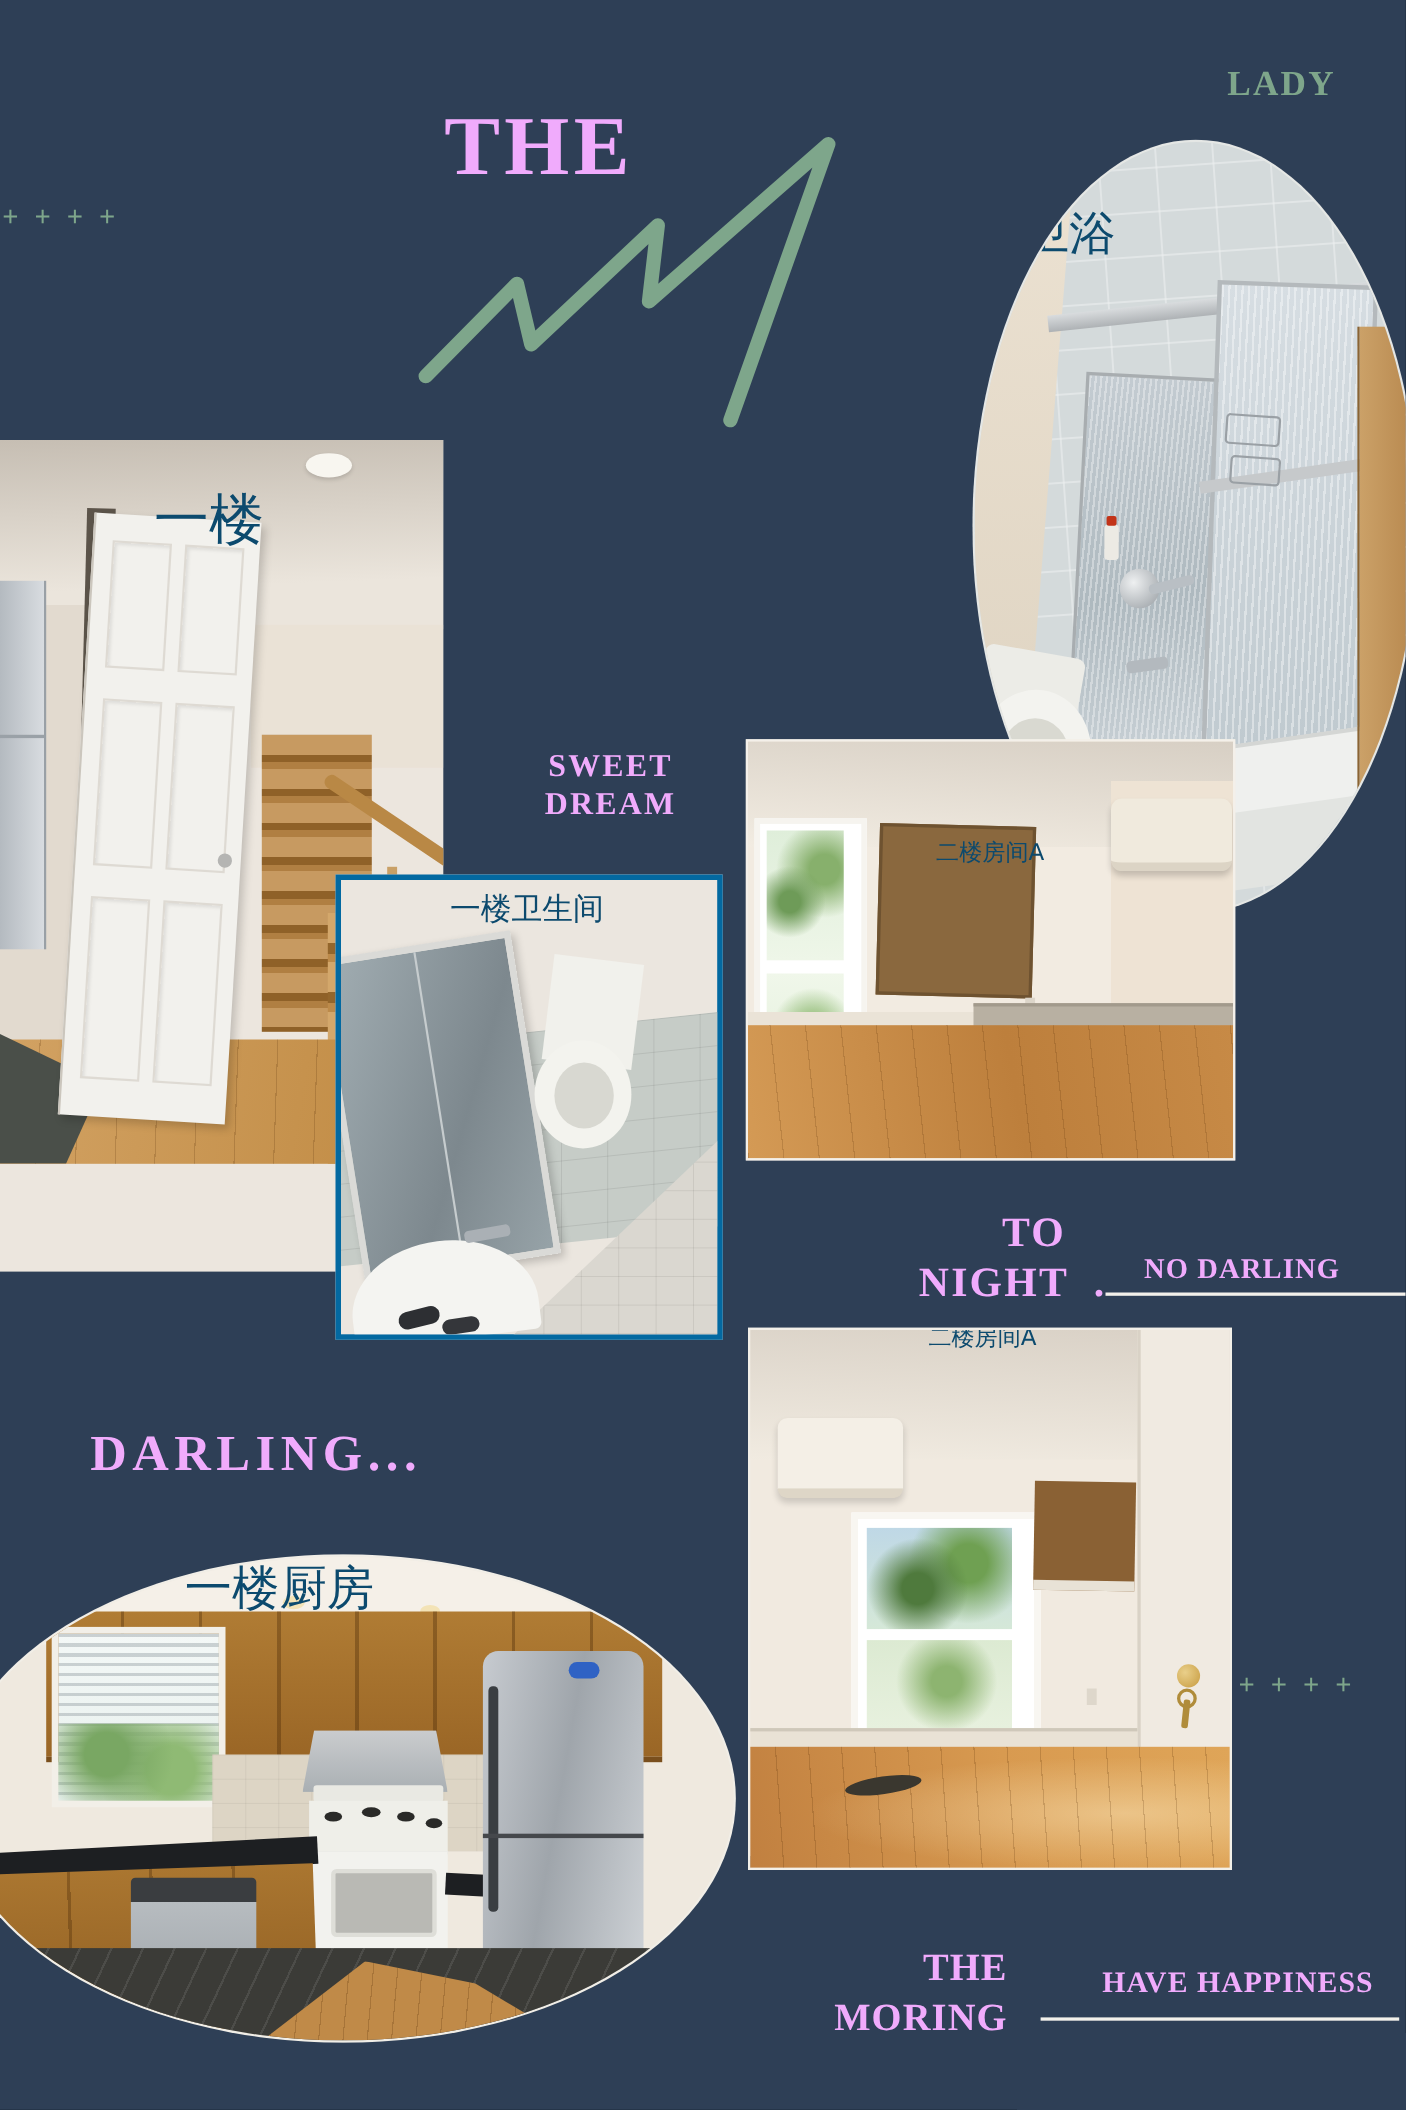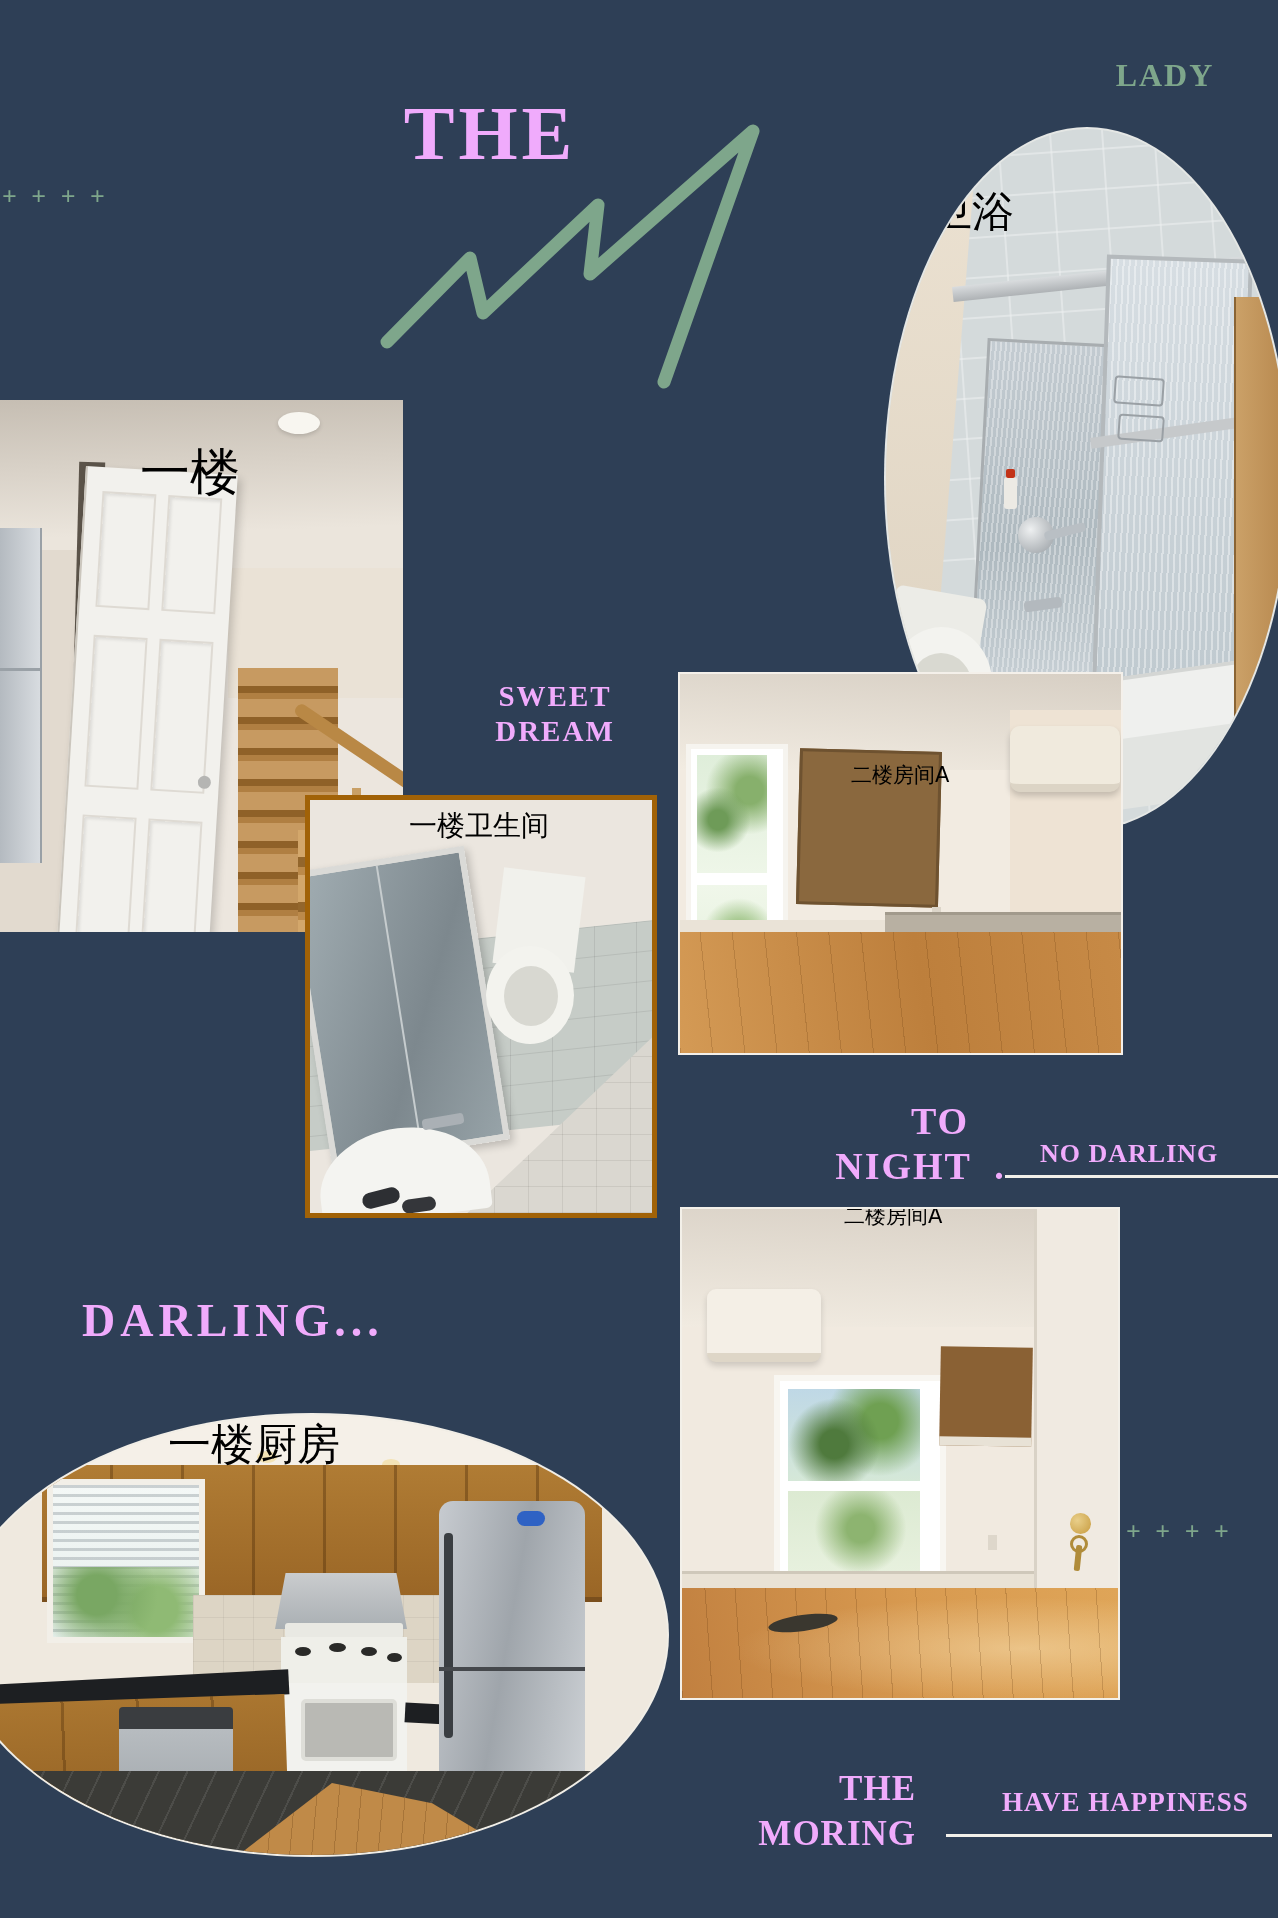--- a/index.html
+++ b/index.html
@@ -2,30 +2,30 @@
 <html><head>
 <meta charset="utf-8">
 <style>
   html,body{margin:0;padding:0;background:#1b2736;}
   .canvas{position:relative;width:1278px;height:1918px;overflow:hidden;
           background:#2e3f56;font-family:"Liberation Serif","DejaVu Serif",serif;}
   .abs{position:absolute;}
   
   .serif-white{color:#f0abfc;font-weight:bold;}
   .green-text{color:#7ea68b;font-weight:bold;}
-  .red-label{position:absolute;color:#000000;font-family:"DejaVu Sans","Liberation Sans",sans-serif;
+  .red-label{position:absolute;color:#0c4a6e;font-family:"DejaVu Sans","Liberation Sans",sans-serif;
              font-weight:500;white-space:nowrap;z-index:9;line-height:1.08;}
   .pre{white-space:pre;}
   .center{text-align:center;}
   .right{text-align:right;}
   .rule{position:absolute;height:3px;background:#f2f0ea;z-index:8;}
   
   .photo{position:absolute;overflow:hidden;background:#ece6de;}
   .oval{border-radius:50%;border:2px solid rgba(243,242,237,.55);}
-  .frame-thick{border:5px solid #a16207;text-decoration:underline;}
+  .frame-thick{border:5px solid #0369a1;text-decoration:underline;}
   .frame-thin{border:2px solid rgba(245,243,238,.65);}
   .sp{position:absolute;} 
   
   .p1-ceiling{left:0;top:0;width:403px;height:172px;background:linear-gradient(178deg,#c6beb3,#ebe5dc 75%);}
   .p1-leftwall{left:0;top:150px;width:100px;height:420px;background:#e2dacf;}
   .p1-fridge{left:0;top:128px;width:40px;height:335px;background:linear-gradient(90deg,#b4bac0,#d8dce0);border-right:2px solid #99a0a6;}
   .p1-fridgeline{left:0;top:268px;width:40px;height:3px;background:#9aa1a7;}
   .p1-lamp{left:278px;top:12px;width:42px;height:22px;border-radius:50%;background:#f8f6f0;box-shadow:0 2px 4px rgba(0,0,0,.15);}
   .p1-landwall{left:228px;top:168px;width:175px;height:130px;background:#eae2d6;}
   .p1-stairs1{left:238px;top:268px;width:100px;height:270px;background:repeating-linear-gradient(180deg,#c79a61 0 18px,#8f6128 18px 25px,#b07f42 25px 31px);}
@@ -187,21 +187,21 @@
     <div class="sp p2-cap"></div>
     <div class="sp p2-tub"></div>
     <div class="sp p2-tubfront"></div>
     <div class="sp p2-ttank"></div>
     <div class="sp p2-tseat"></div>
     <div class="sp p2-tseat-in"></div>
     <div class="sp p2-door"></div>
     <div class="red-label" style="left:44px;top:60px;font-size:42px;">卫浴</div>
   </div>
 
-  <div class="photo" style="left:0;top:400px;width:403px;height:532px;z-index:3;">
+  <div class="photo" style="left:0;top:400px;width:403px;height:756px;z-index:3;">
     <div class="sp p1-ceiling"></div>
     <div class="sp p1-lamp"></div>
     <div class="sp p1-leftwall"></div>
     <div class="sp p1-fridge"></div>
     <div class="sp p1-fridgeline"></div>
 
     <div class="sp p1-landwall"></div>
     <div class="sp p1-stairs1"></div>
     <div class="sp p1-stairs2"></div>
     <div class="sp p1-rail"></div>

